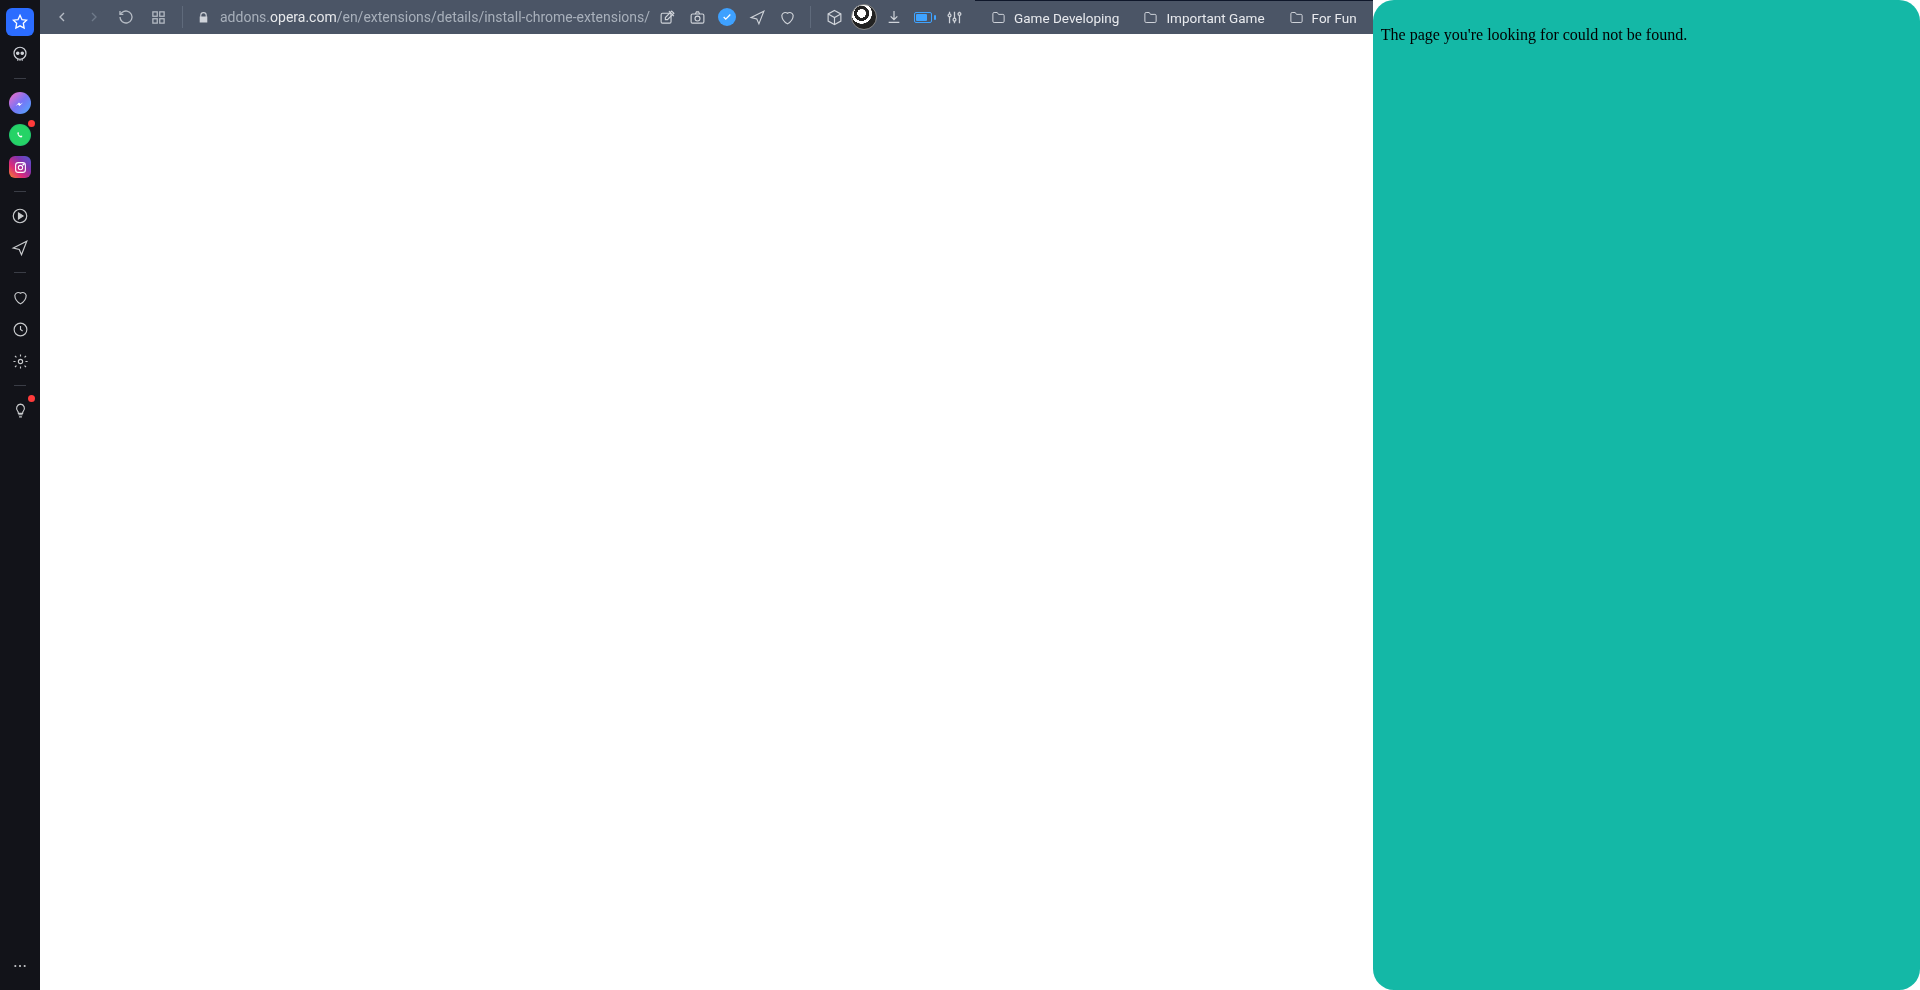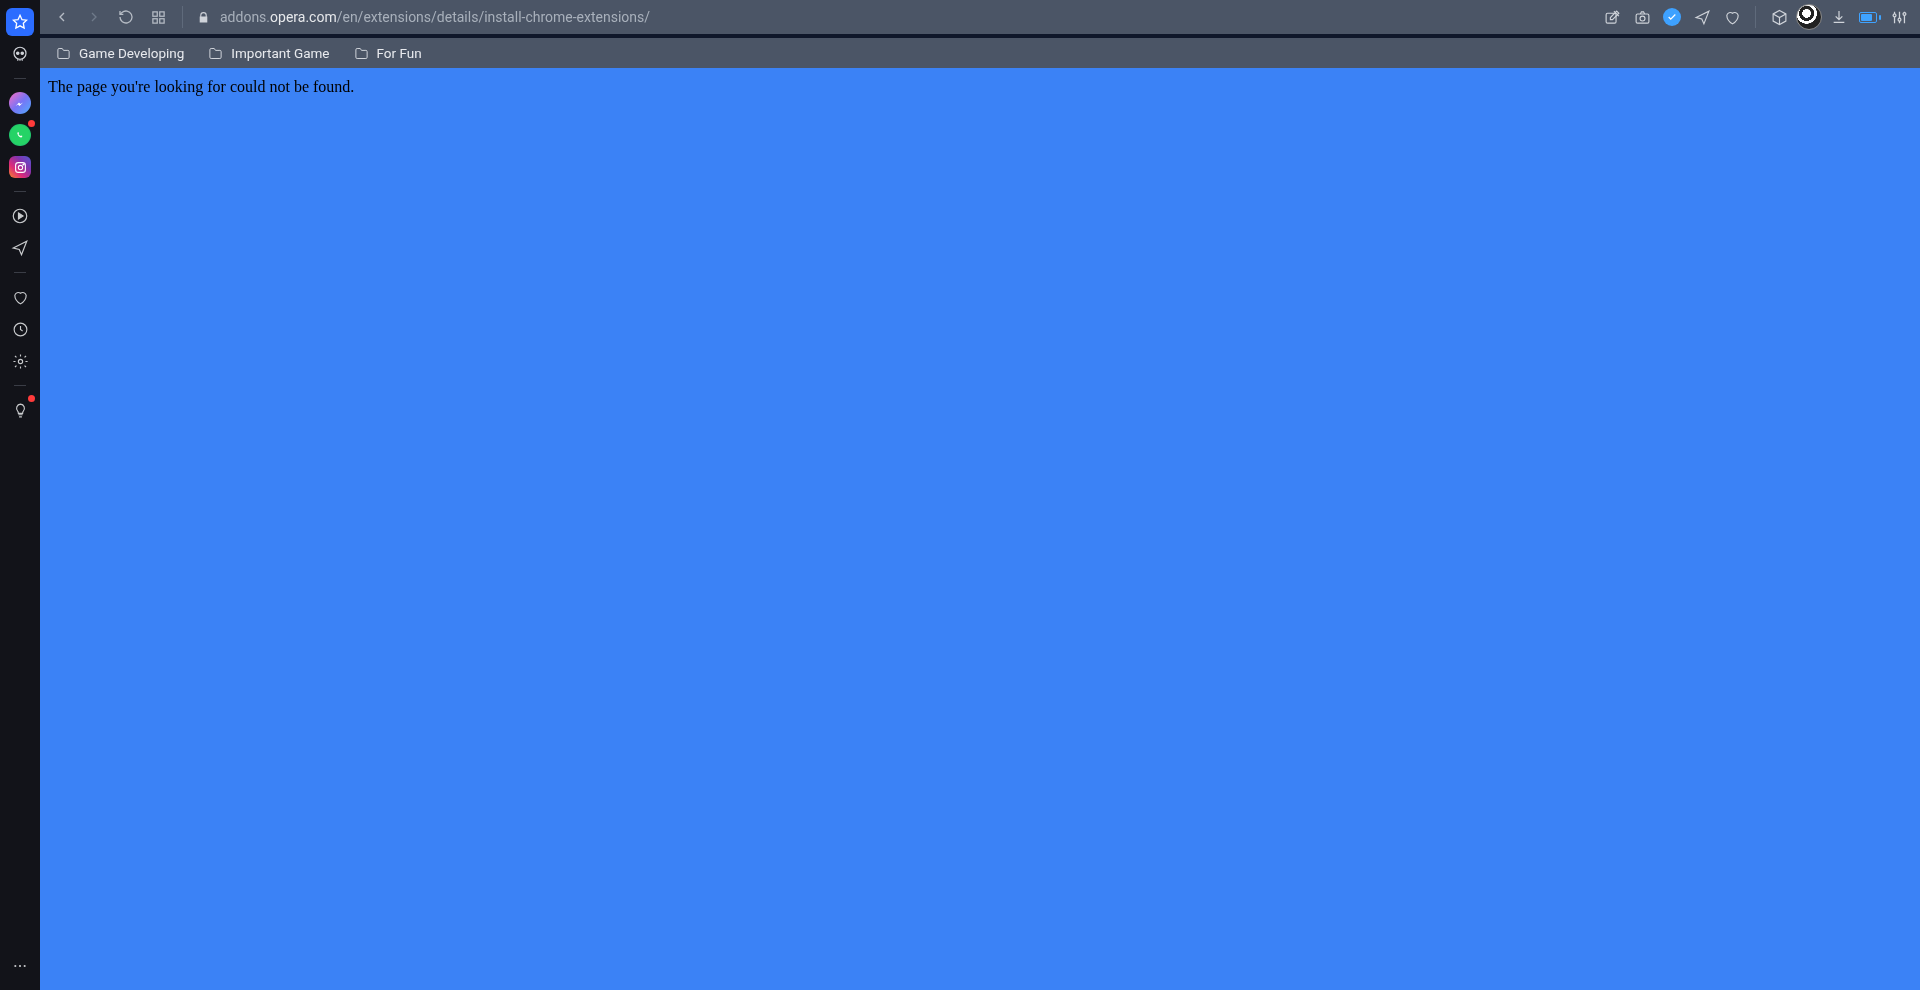--- a/index.html
+++ b/index.html
@@ -58,21 +58,21 @@
   display: flex;
   align-items: center;
   justify-content: center;
   cursor: pointer;
   color: #c8cacc;
   margin-bottom: 10px;
 }
 .main-area {
   flex: 1;
   display: flex;
-  flex-direction: column;
+  flex-direction: row;
 }
 .toolbar {
   height: 34px;
   background: #4b5566;
   display: flex;
   align-items: center;
   padding: 0 8px;
   gap: 4px;
 }
 .nav-btn {
@@ -137,41 +137,42 @@
 }
 .battery .fill {
   position: absolute; left: 2px; top: 2px; width: 11px; height: 7px; background: #3fa3ff; border-radius: 1px;
 }
 .battery .cap {
   position: absolute; right: -2px; top: 3px; width: 2px; height: 5px; background: #3fa3ff; border-radius: 1px;
 }
 .bookmark-bar {
   height: 34px;
   background: #4b5566;
-  border-top: 4px solid #0f172a;
+  border-top: 1px solid #0f172a;
   display: flex;
   align-items: center;
   padding: 0 12px;
   gap: 16px;
 }
 .bookmark-item {
   display: flex;
   align-items: center;
   gap: 8px;
   color: #e8eaee;
   font-size: 13.5px;
   cursor: pointer;
   padding: 4px 4px;
   border-radius: 4px;
 }
 .folder-icon { color: #cfd3da; display: flex; }
 .content {
   flex: 1;
-  background: #3b82f6;
-  padding: 10px 8px;
+  background: #14b8a6;
+  padding: 26px 8px;
+  border-radius: 21px;
 }
 .content-msg {
   font-family: "Times New Roman", Times, serif;
   font-size: 16px;
   color: #000;
 }
 svg { display: block; }
 .messenger-grad {
   background: linear-gradient(135deg, #ff6ec4, #7873f5, #4facfe);
   border-radius: 50%;

